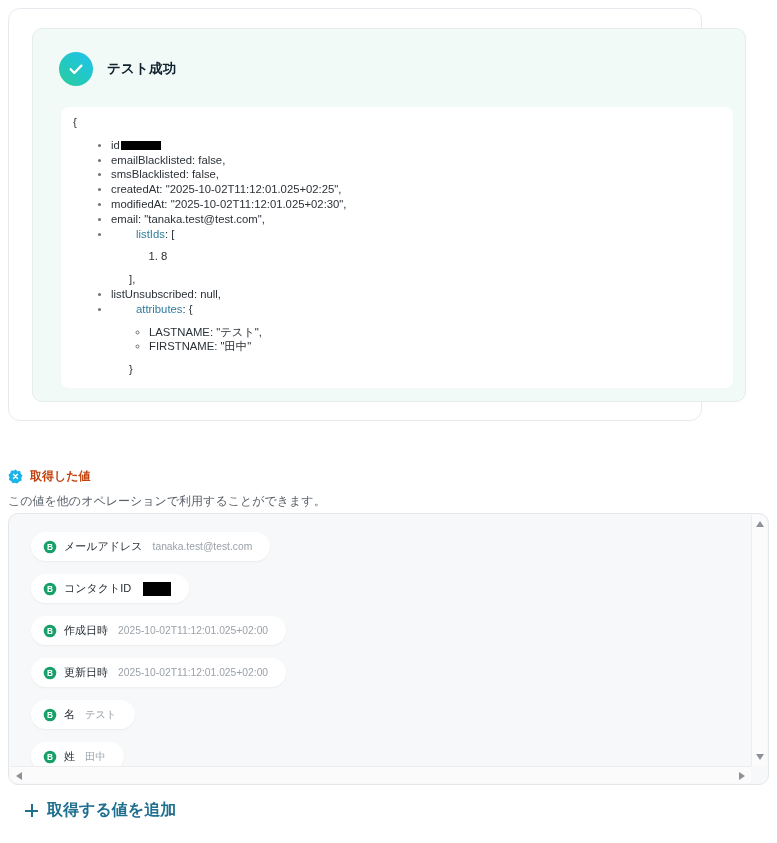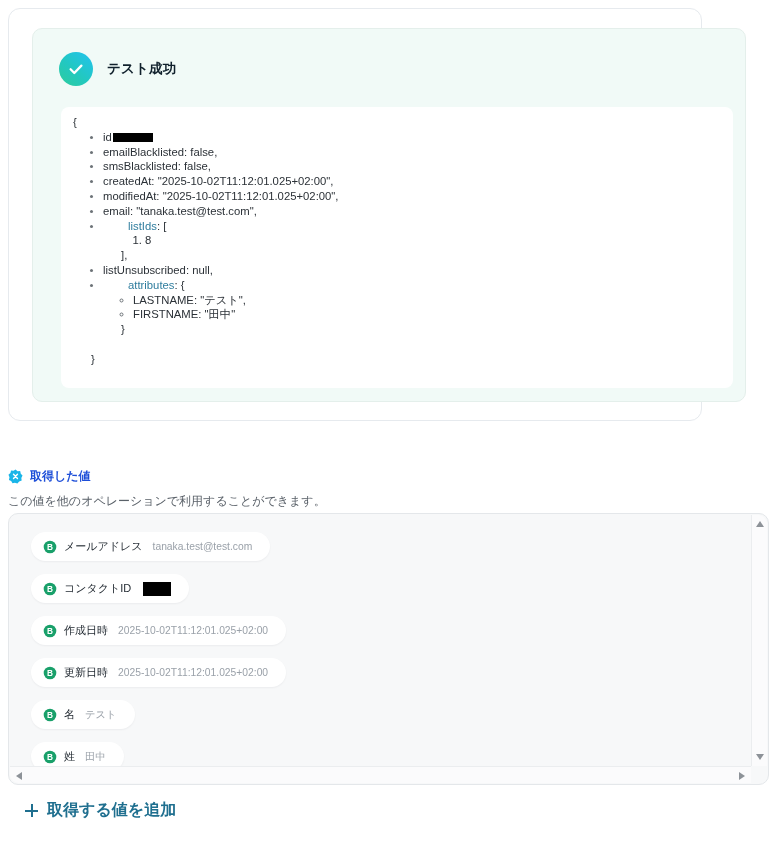--- a/index.html
+++ b/index.html
@@ -78,21 +78,21 @@
     left: 12px;
     top: 8px;
     right: 8px;
     font-size: 11.3px;
     line-height: 14.8px;
     color: #2b3137;
     font-family: "Liberation Sans", "DejaVu Sans", sans-serif;
   }
   .brace { padding-left: 0; }
   ul.lvl1, ul.lvl2, ol.lvl2 {
-    margin: 0;
+    margin: 8px;
     padding-left: 30px;
     list-style-position: outside;
   }
   ul.lvl1 { list-style-type: disc; }
   ul.lvl2 { list-style-type: circle; padding-left: 30px; }
   ol.lvl2 { list-style-type: decimal; padding-left: 42px; }
   ul.lvl1 > li, ul.lvl2 > li, ol.lvl2 > li { margin: 0; padding: 0; }
   ul.lvl1 > li::marker { color: #6d7378; font-size: 10px; }
   ul.lvl2 > li::marker { color: #6d7378; font-size: 10px; }
   ol.lvl2 > li::marker { color: #2b3137; }
@@ -120,21 +120,21 @@
   }
   .star-badge {
     width: 15px;
     height: 15px;
     flex: none;
     display: block;
   }
   .captured-title {
     font-size: 12px;
     font-weight: bold;
-    color: #1d4ed8;
+    color: #c2410c;
   }
   .captured-sub {
     position: absolute;
     left: 8px;
     top: 493px;
     font-size: 12px;
     color: #5a6169;
   }
 
   
@@ -289,22 +289,22 @@
         <div class="brace">{</div>
 
         <ul class="lvl1">
 
           <li>
             <span>id</span><span class="redact"></span>
           </li>
 
           <li>emailBlacklisted: false,</li>
           <li>smsBlacklisted: false,</li>
-          <li>createdAt: "2025-10-02T11:12:01.025+02:00",</li>
-          <li>modifiedAt: "2025-10-02T11:12:01.025+02:00",</li>
+          <li>createdAt: "2025-10-02T11:12:01.025+02:25",</li>
+          <li>modifiedAt: "2025-10-02T11:12:01.025+02:30",</li>
           <li>email: "tanaka.test@test.com",</li>
 
           <li>
             <span class="jkey-link">listIds</span><span>: [</span>
             <ol class="lvl2">
               <li>8</li>
             </ol>
             <div class="nested-close">],</div>
           </li>
 

